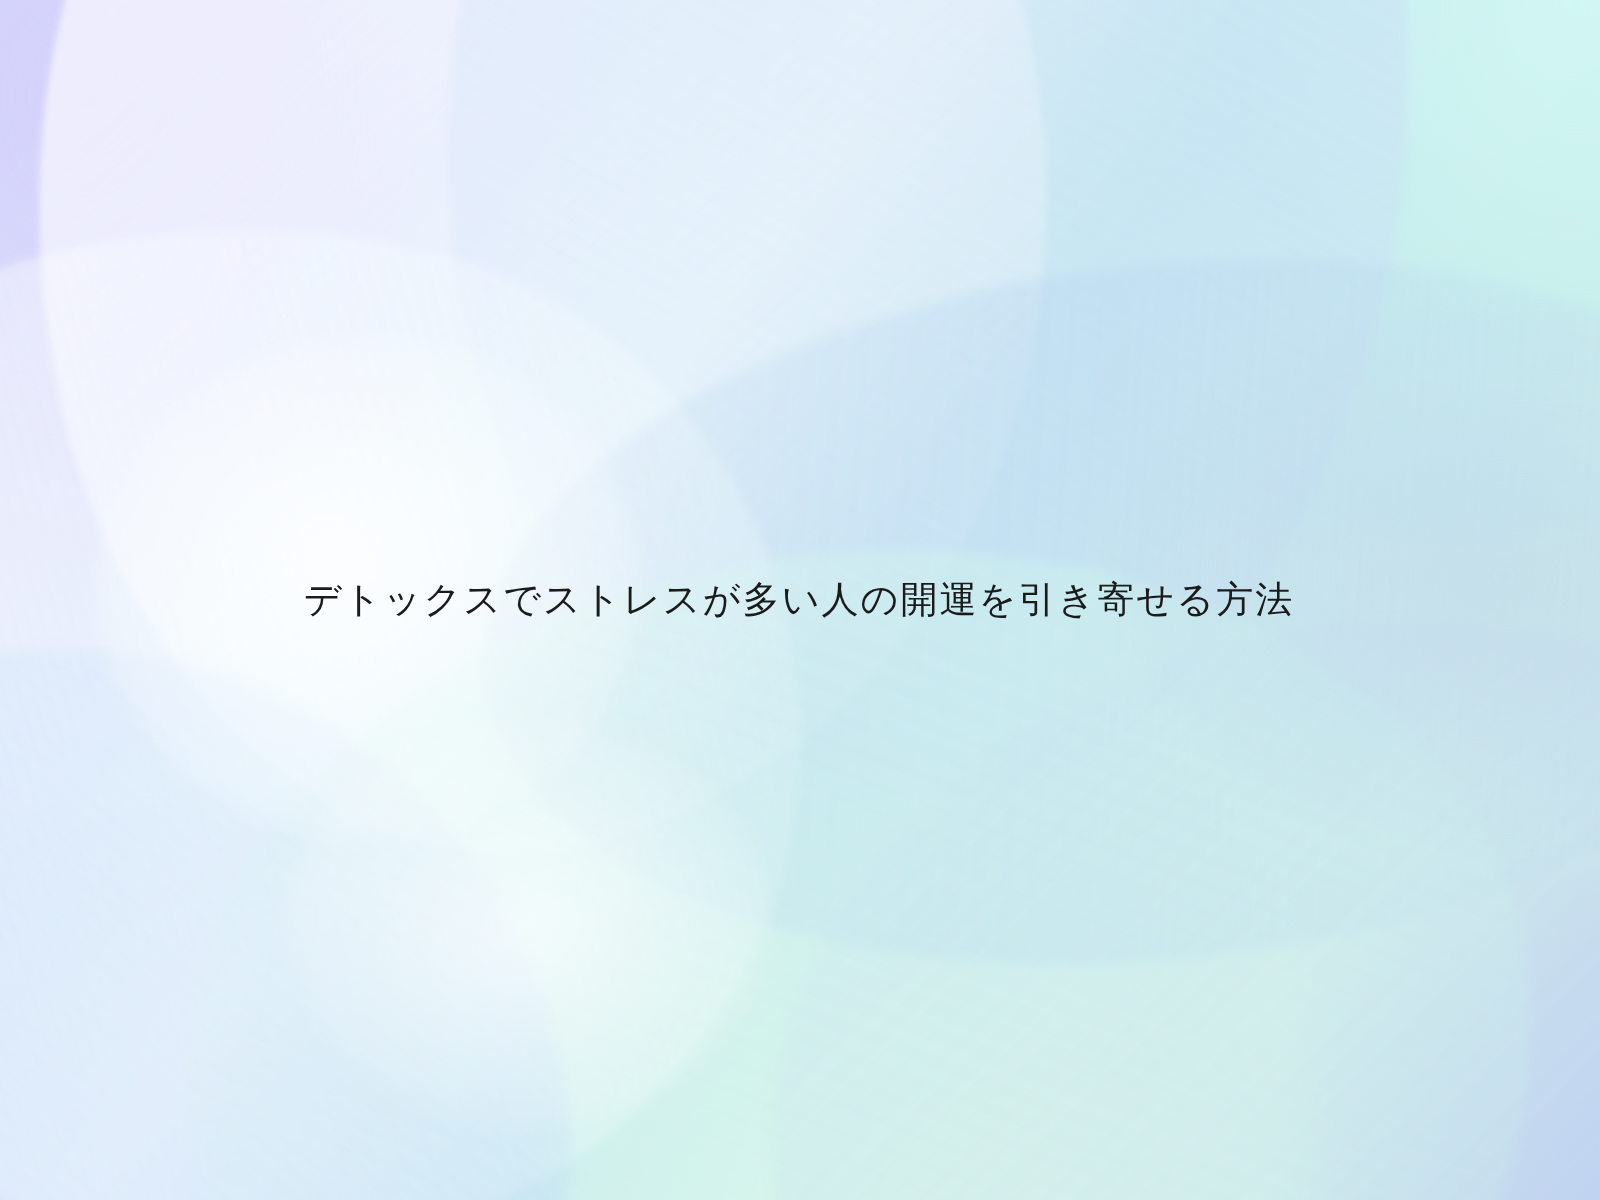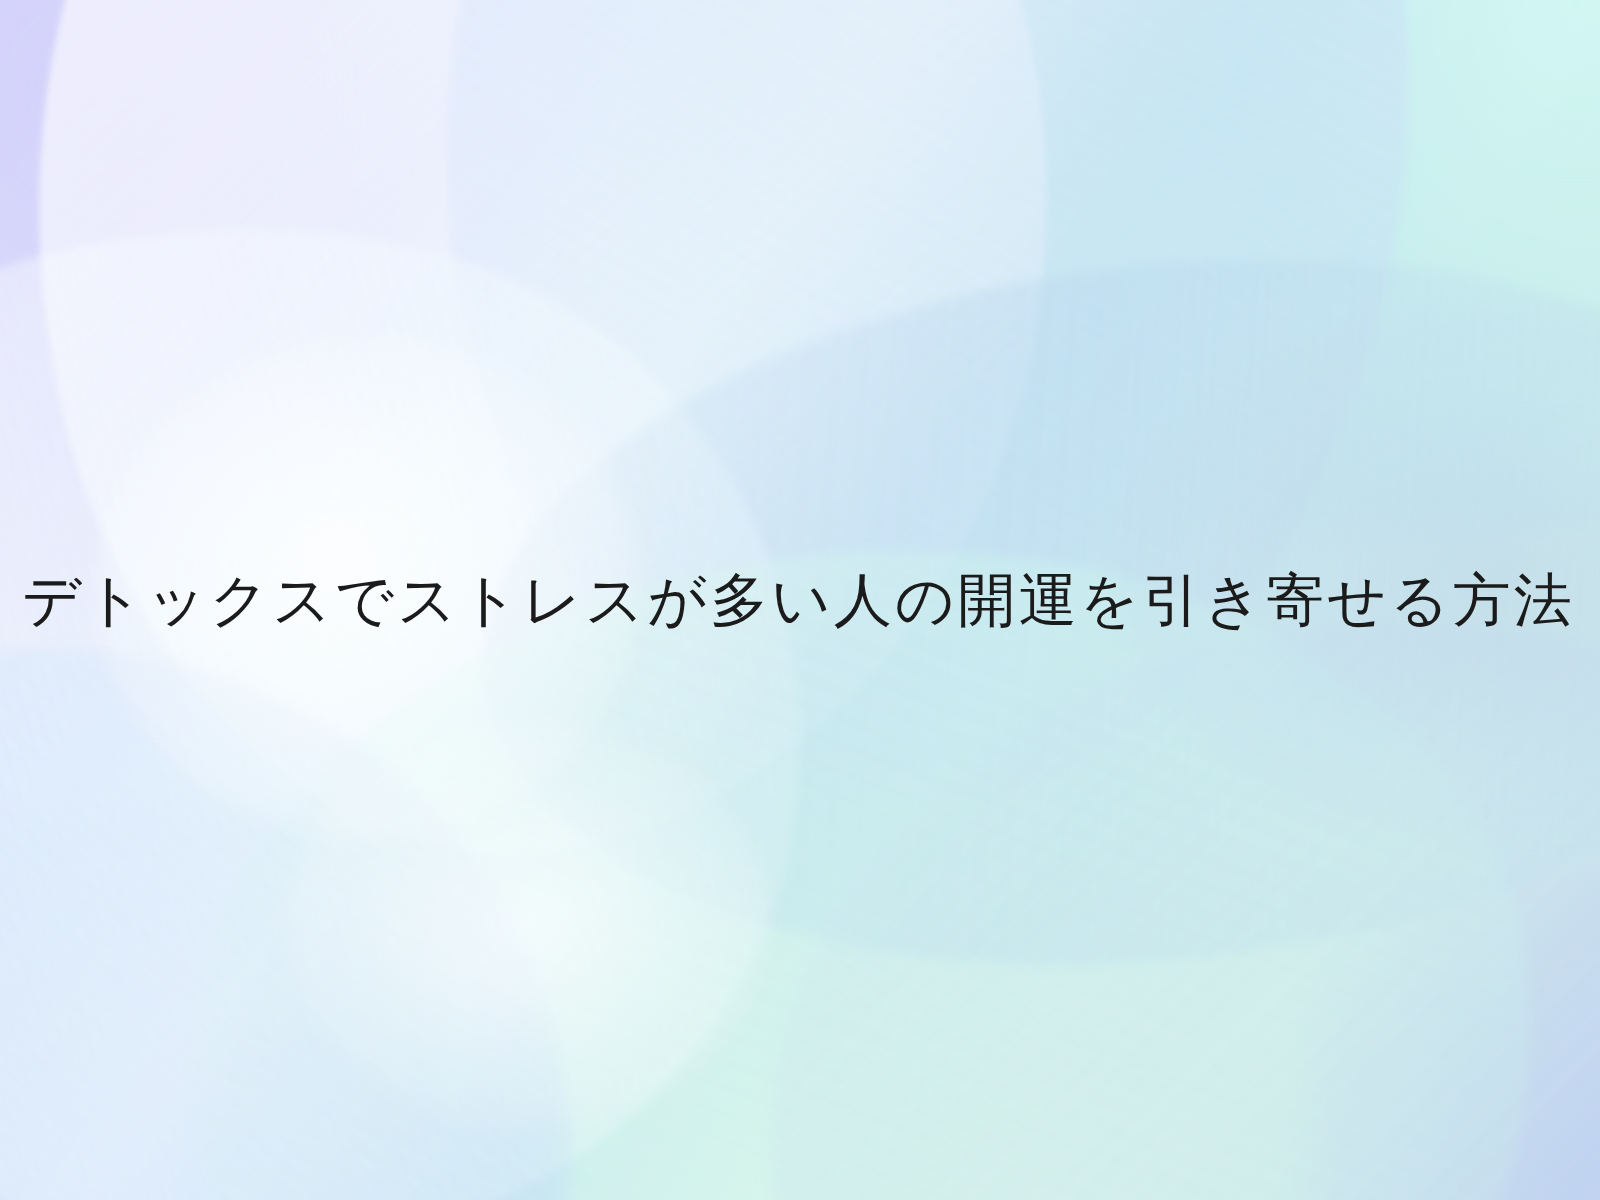--- a/index.html
+++ b/index.html
@@ -198,21 +198,21 @@
     height: 1200px;
     display: flex;
     align-items: center;
     justify-content: center;
     z-index: 5;
   }
 
   .headline {
     margin: 0;
     font-family: "Liberation Sans", "DejaVu Sans", sans-serif;
-    font-size: 58px;
+    font-size: 37px;
     font-weight: 300;
     line-height: 1.25;
     color: #1b1b1b;
     letter-spacing: 0.055em;
     text-align: center;
     white-space: nowrap;
     padding-right: 0.055em;
     -webkit-font-smoothing: antialiased;
   }
 </style>

